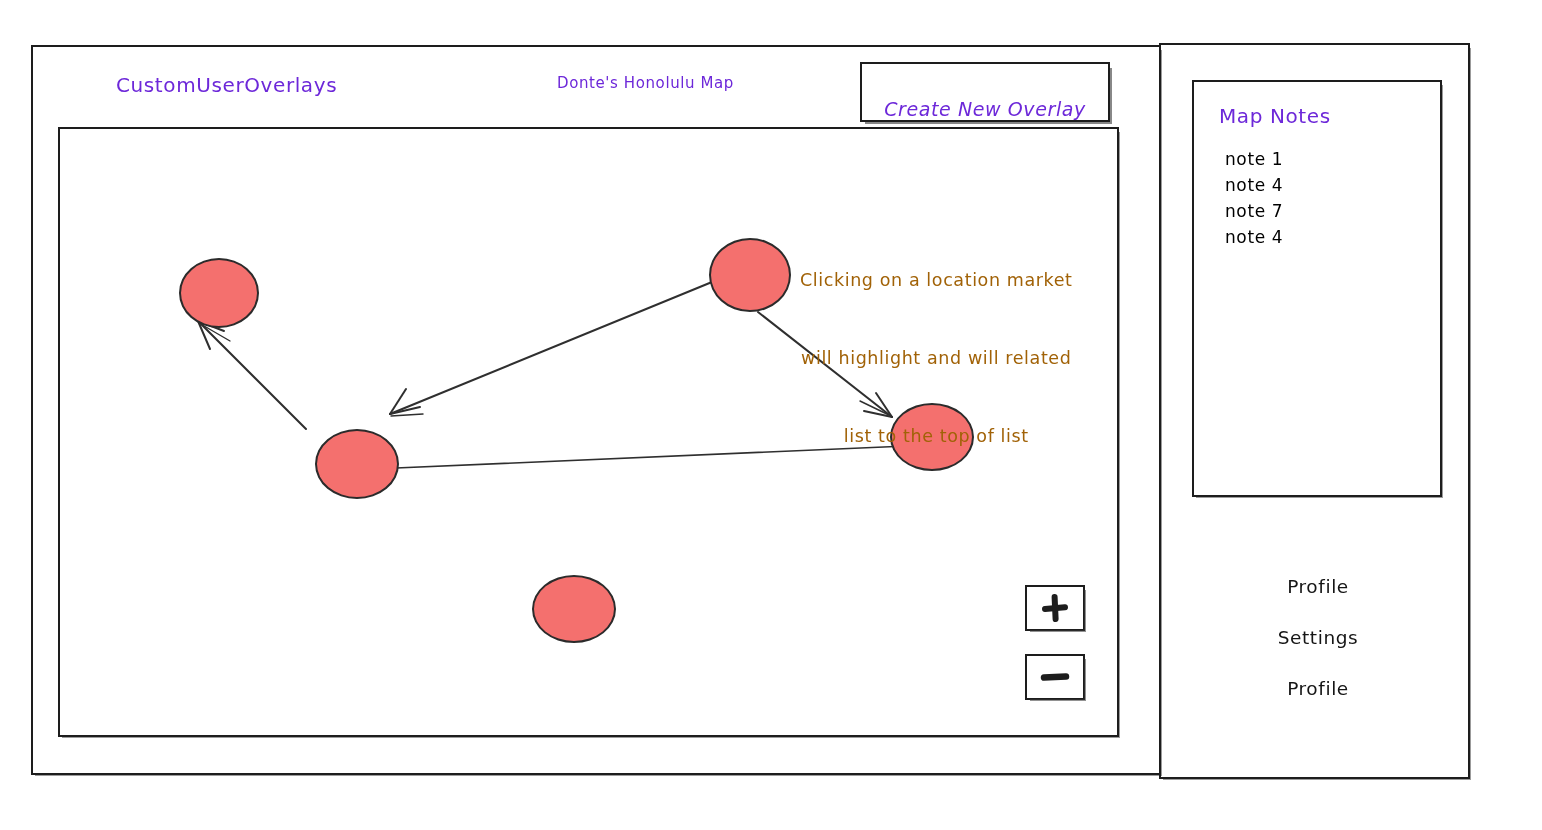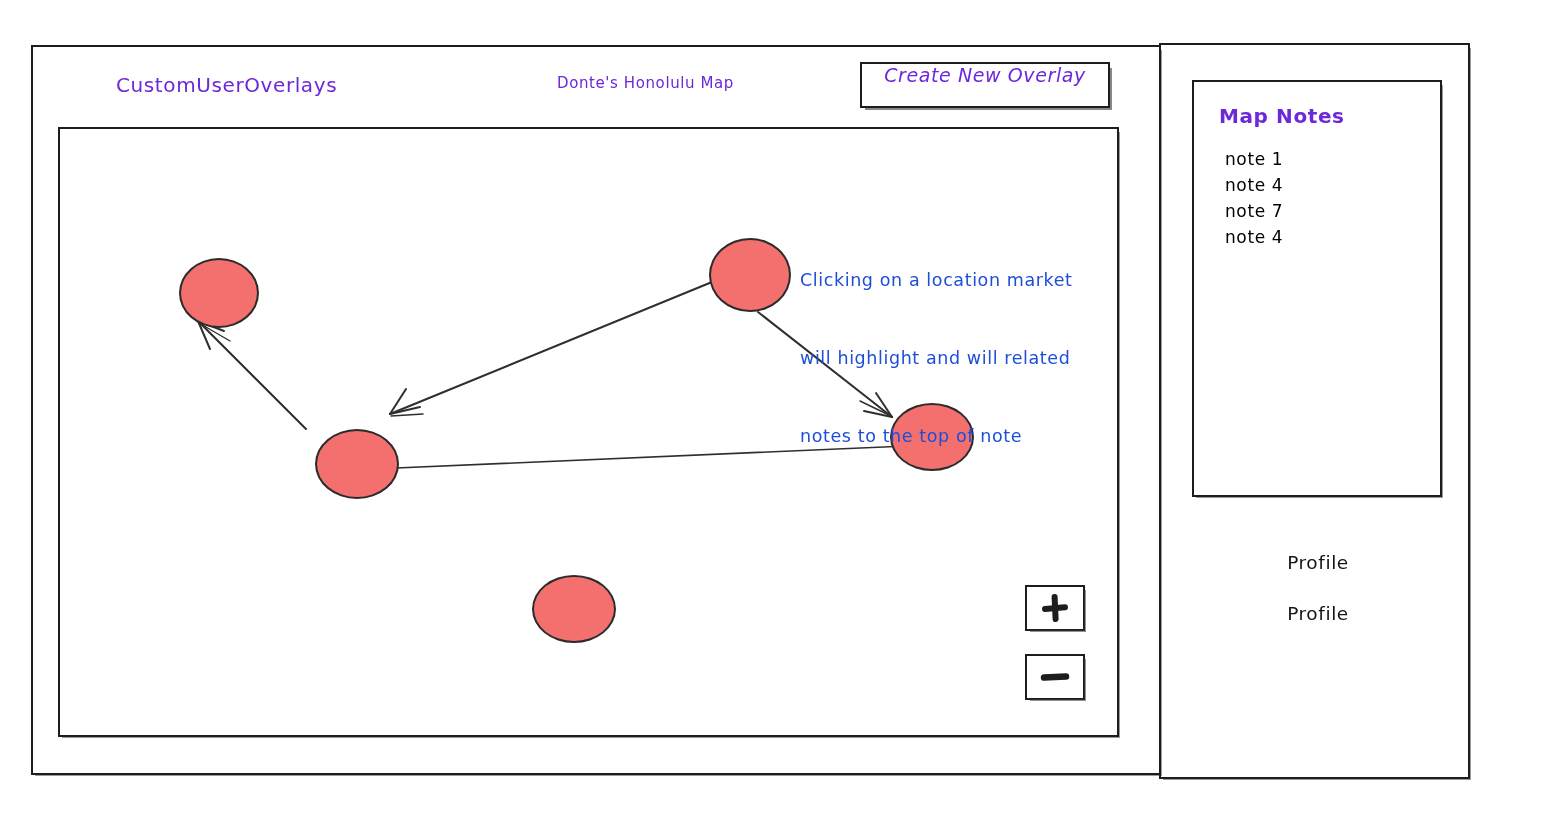--- a/index.html
+++ b/index.html
@@ -61,26 +61,26 @@
   }
   #map-title {
     position: absolute;
     left: 557px; top: 74px;
     font-size: 15px;
   }
 
   #create-overlay-button {
     position: absolute;
     left: 860px; top: 62px;
-    width: 250px; height: 46px;
+    width: 250px; height: 60px;
     border: 2px solid #1d1d1d;
     box-sizing: border-box;
     background: #fff;
     display: flex;
-    align-items: flex-start;
+    align-items: flex-end;
     justify-content: center;
     cursor: pointer;
   }
   #create-overlay-button::after {
     content: "";
     position: absolute;
     left: 3px; top: 4px; right: -4px; bottom: -4px;
     border-right: 2px solid #3a3a3a;
     border-bottom: 2px solid #3a3a3a;
     opacity: .6;
@@ -107,21 +107,22 @@
     border: 2.5px solid #2b2b2b;
     border-radius: 50%;
     cursor: pointer;
   }
 
   #annotation-text {
     position: absolute;
     left: 800px; top: 215px;
     font-size: 17.5px;
     line-height: 26px;
-    color: #1d4ed8;
+    color: #a16207;
+    text-align: center;
   }
 
   
   .zoom-btn {
     position: absolute;
     width: 60px; height: 46px;
     border: 2px solid #1d1d1d;
     box-sizing: border-box;
     background: #fff;
     display: flex;
@@ -139,21 +140,21 @@
   }
   #zoom-in-button  { left: 1025px; top: 585px; }
   #zoom-out-button { left: 1025px; top: 654px; }
   .zoom-glyph { position: relative; z-index: 2; display: block; }
 
   
   #notes-title {
     position: absolute;
     left: 1219px; top: 104px;
     font-size: 20px;
-    font-weight: 700;
+    font-weight: 400;
   }
   #notes-list {
     position: absolute;
     left: 1225px; top: 146px;
     width: 200px;
   }
   .note-item {
     font-size: 17px;
     line-height: 26px;
     color: #000000;
@@ -164,20 +165,21 @@
     position: absolute;
     left: 1193px; top: 552px;
     width: 250px;
     text-align: center;
   }
   .side-link {
     font-size: 18.5px;
     margin-bottom: 30px;
     cursor: pointer;
     color: #151515;
+    margin-top: 24px;
   }
 </style>
 </head>
 <body>
 
 <div id="root">
 
   <div id="outer-frame" class="frame"></div>
 
   <div id="app-title" class="hand">CustomUserOverlays</div>
@@ -215,21 +217,21 @@
     <div class="marker" style="left:121px; top:131px; width:76px; height:66px;"></div>
     <div class="marker" style="left:257px; top:302px; width:80px; height:66px;"></div>
     <div class="marker" style="left:651px; top:111px; width:78px; height:70px;"></div>
     <div class="marker" style="left:832px; top:276px; width:80px; height:64px;"></div>
     <div class="marker" style="left:474px; top:448px; width:80px; height:64px;"></div>
   </div>
 
   <div id="annotation-text" class="hand">
     <div>Clicking on a location market</div>
     <div>will highlight and will related</div>
-    <div>notes to the top of note</div>
+    <div>list to the top of list</div>
   </div>
 
   <div id="zoom-in-button" class="zoom-btn">
     <svg class="zoom-glyph" width="30" height="30" viewBox="0 0 30 30">
       <path d="M5 16 L25 14.2" stroke="#1d1d1d" stroke-width="6" stroke-linecap="round" fill="none"></path>
       <path d="M14.6 4 L15.6 26" stroke="#1d1d1d" stroke-width="6" stroke-linecap="round" fill="none"></path>
     </svg>
   </div>
   <div id="zoom-out-button" class="zoom-btn">
     <svg class="zoom-glyph" width="30" height="30" viewBox="0 0 30 30">
@@ -244,16 +246,17 @@
 
   <div id="notes-list">
     <div class="note-item hand">note 1</div>
     <div class="note-item hand">note 4</div>
     <div class="note-item hand">note 7</div>
     <div class="note-item hand">note 4</div>
   </div>
 
   <div id="side-links">
     <div class="side-link hand">Profile</div>
+    <div class="side-link hand">Settings</div>
     <div class="side-link hand">Profile</div>
   </div>
 
 </div>
 
 </body></html>

